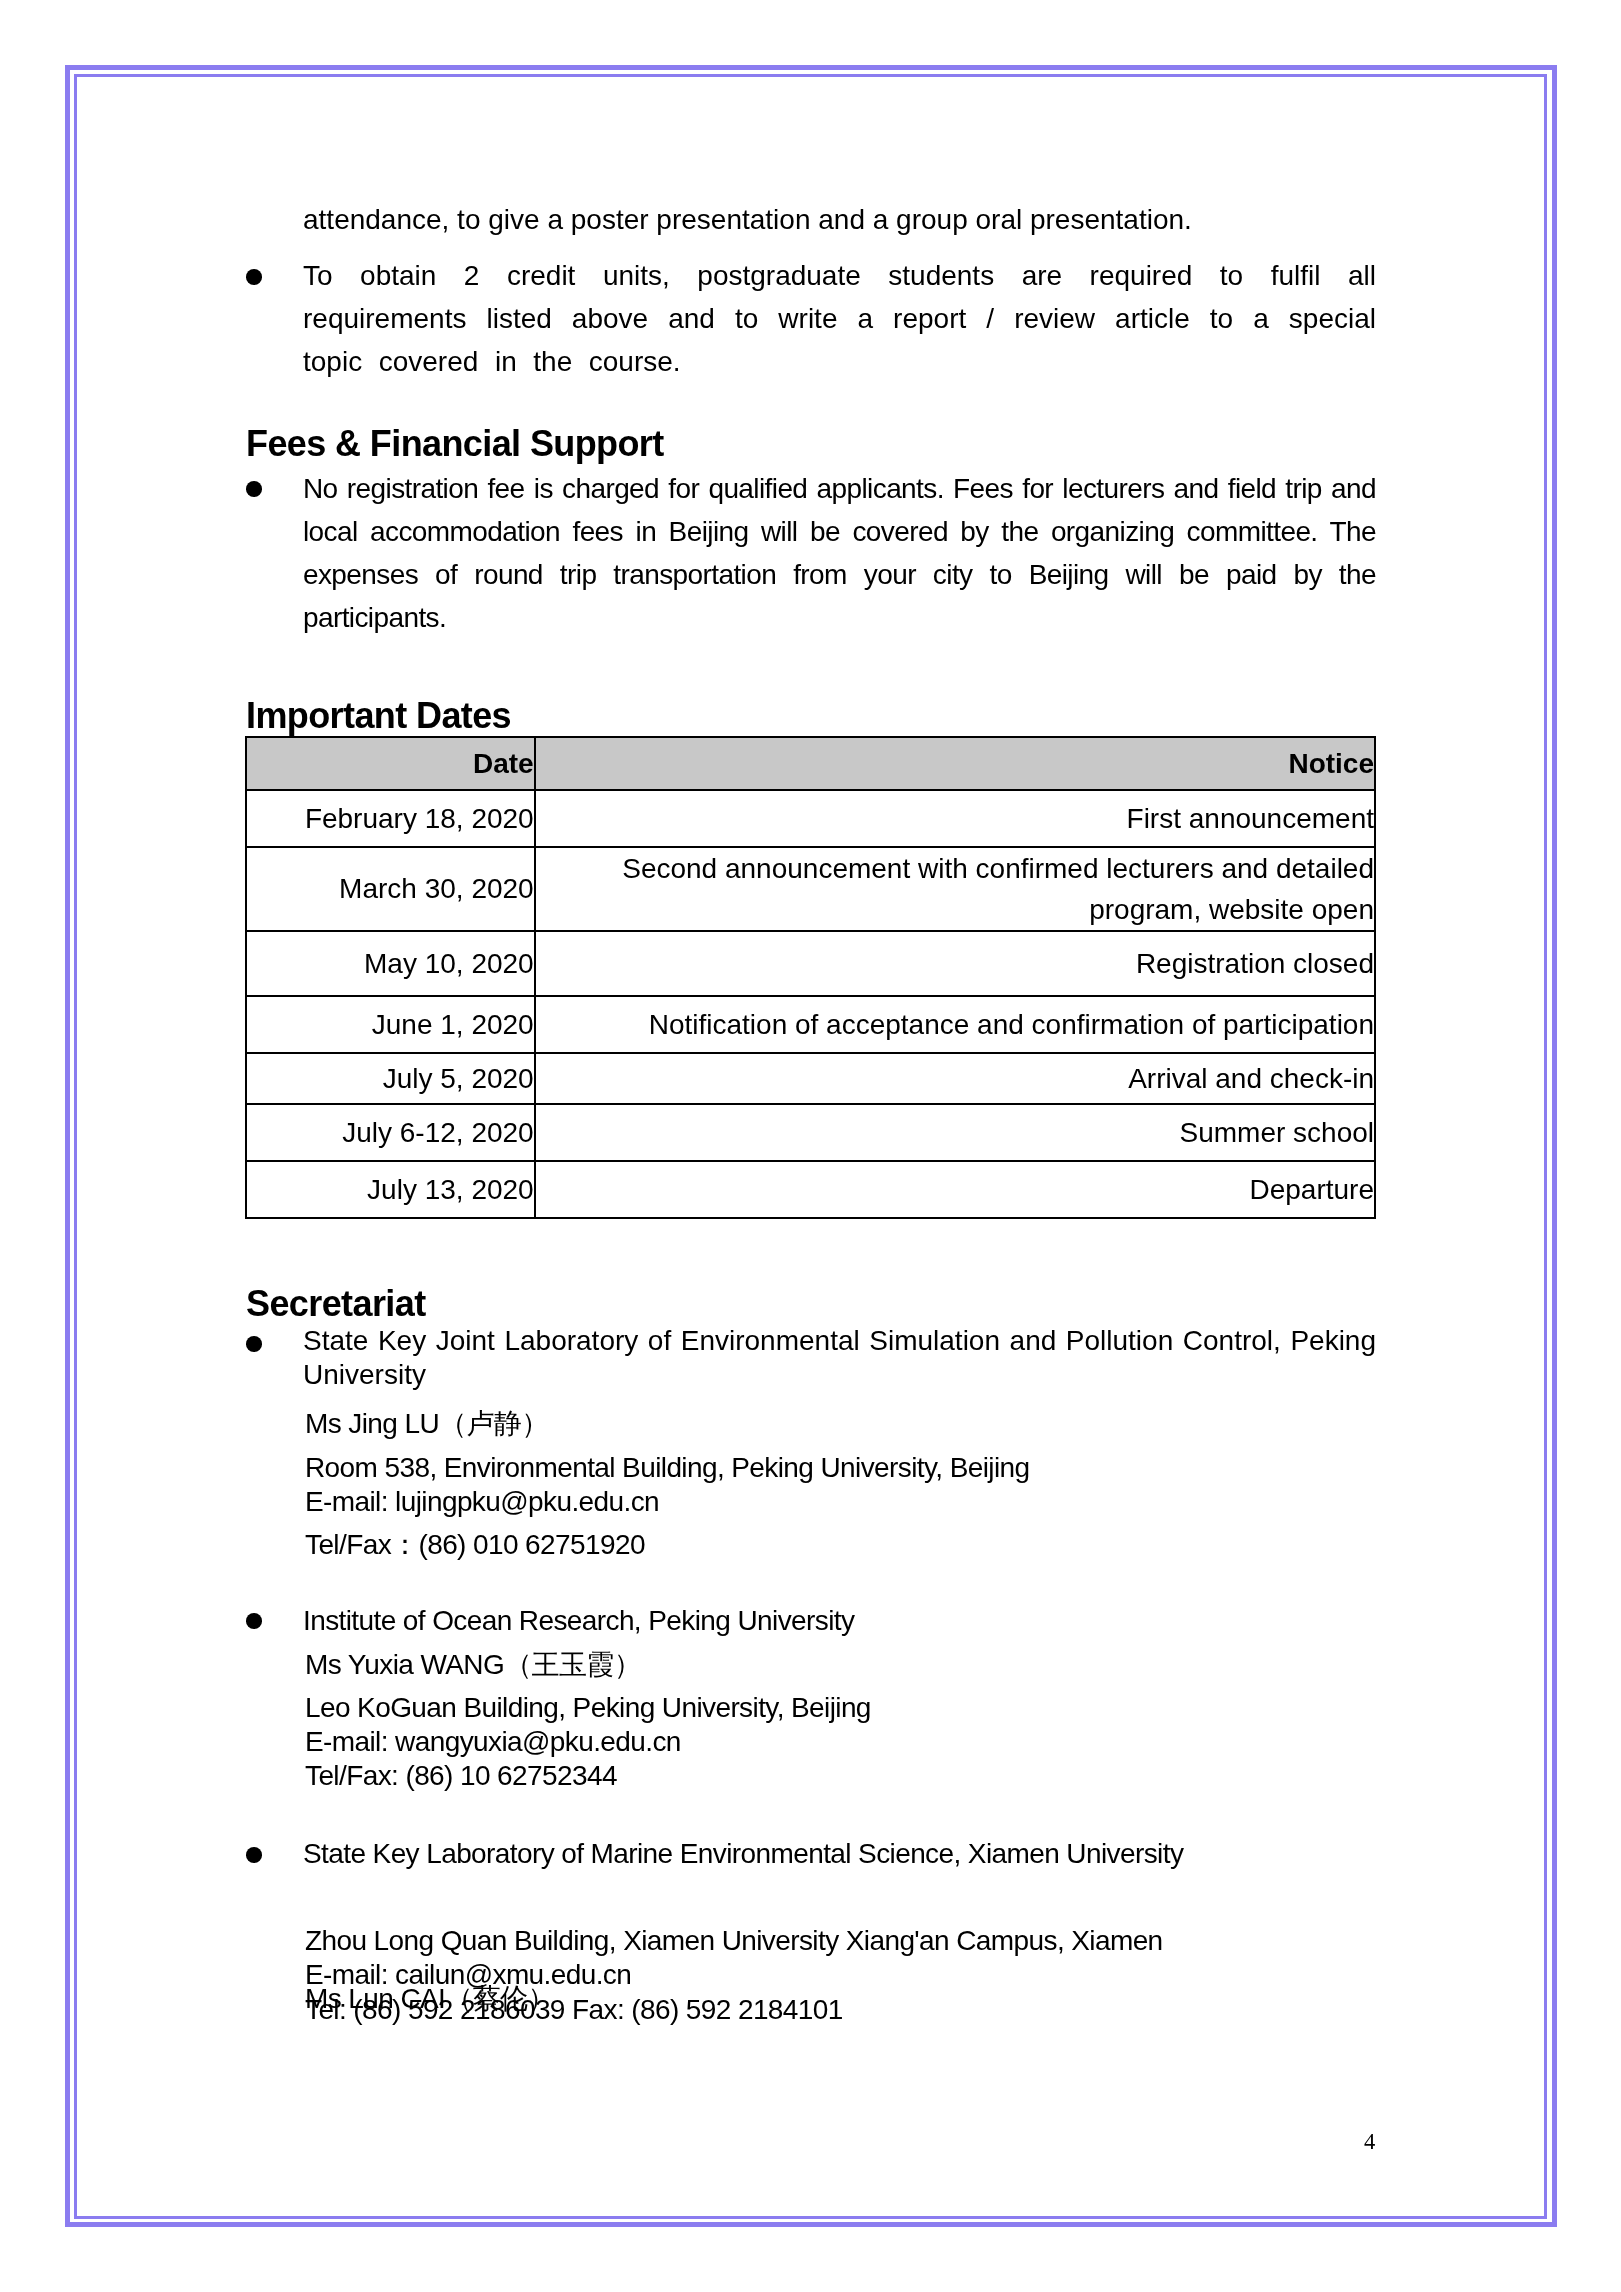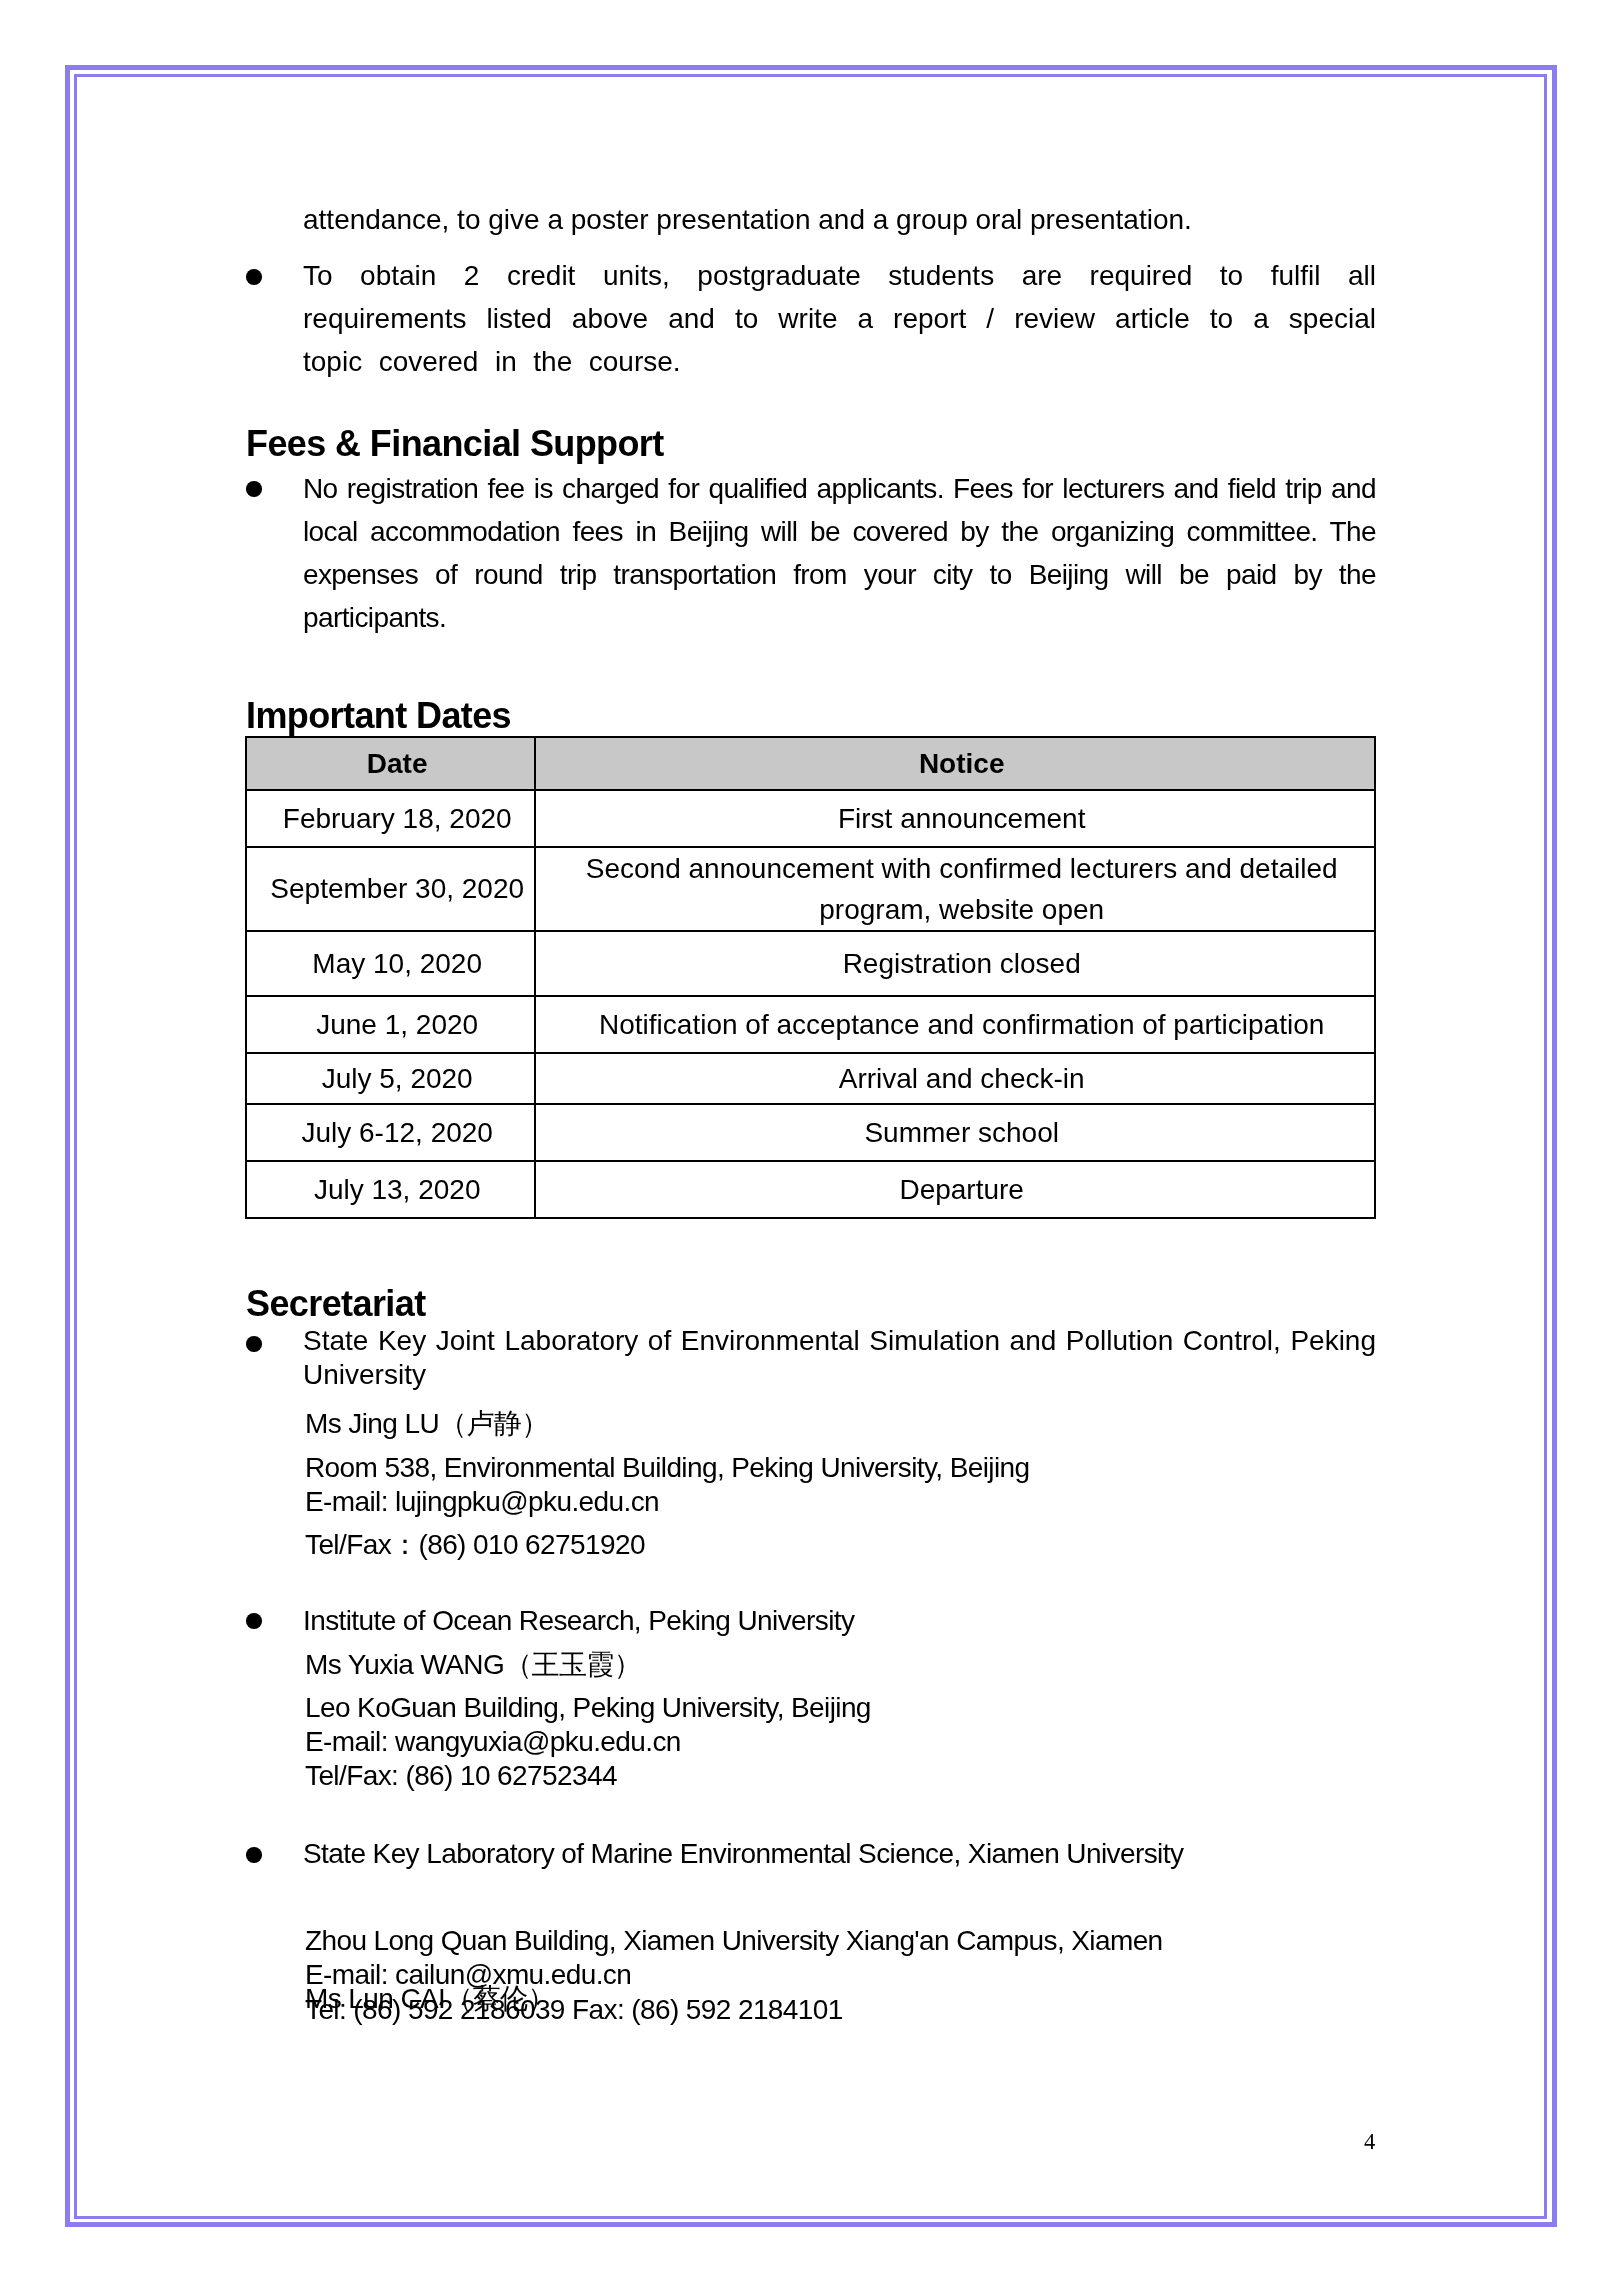--- a/index.html
+++ b/index.html
@@ -10,21 +10,21 @@
   .frame-inner { position: absolute; left: 74px; top: 74px; width: 1473px; height: 2145px;
                  border: 3.9px solid #8b7cf0; box-sizing: border-box; }
   .abs { position: absolute; }
   .p { font-size: 28px; line-height: 43px; }
   .just { text-align: justify; text-align-last: left; }
   .bullet { position: absolute; width: 15.7px; height: 15.7px; border-radius: 50%; background: #000; }
   .heading { position: absolute; left: 246px; font-size: 36px; font-weight: bold; line-height: 33px; }
   .cond { letter-spacing: -0.6px; }
   table.dates { position: absolute; left: 245px; top: 736px; width: 1131px; border-collapse: collapse;
                 font-size: 28px; }
-  table.dates td, table.dates th { border: 2.9px solid #000; padding: 0 0 0 13.7px; text-align: center;
+  table.dates td, table.dates th { border: 2.9px solid #000; padding: 0 0 0 13.7px; text-align: right;
                 vertical-align: middle; line-height: 42px; }
   table.dates th { background: #c8c8c8; font-weight: bold; height: 51px; }
   table.dates td.c1 { width: 273px; }
   .sec { font-size: 28px; line-height: 34px; }
   .pagenum { position: absolute; left: 1364px; top: 2129px; font-family: "Liberation Serif", serif;
              font-size: 22.5px; }
 </style>
 </head>
 <body>
 
@@ -46,21 +46,21 @@
       <th>Date</th>
       <th>Notice</th>
     </tr>
   </thead>
   <tbody>
     <tr style="height:57px;padding-left:16px;">
       <td class="c1">February 18, 2020</td>
       <td>First announcement</td>
     </tr>
     <tr style="height:82px;">
-      <td class="c1">September 30, 2020</td>
+      <td class="c1">March 30, 2020</td>
       <td style="line-height:41px;">Second announcement with confirmed lecturers and detailed program, website open</td>
     </tr>
     <tr style="height:65px;">
       <td class="c1">May 10, 2020</td>
       <td>Registration closed</td>
     </tr>
     <tr style="height:57px;">
       <td class="c1">June 1, 2020</td>
       <td>Notification of acceptance and confirmation of participation</td>
     </tr>

